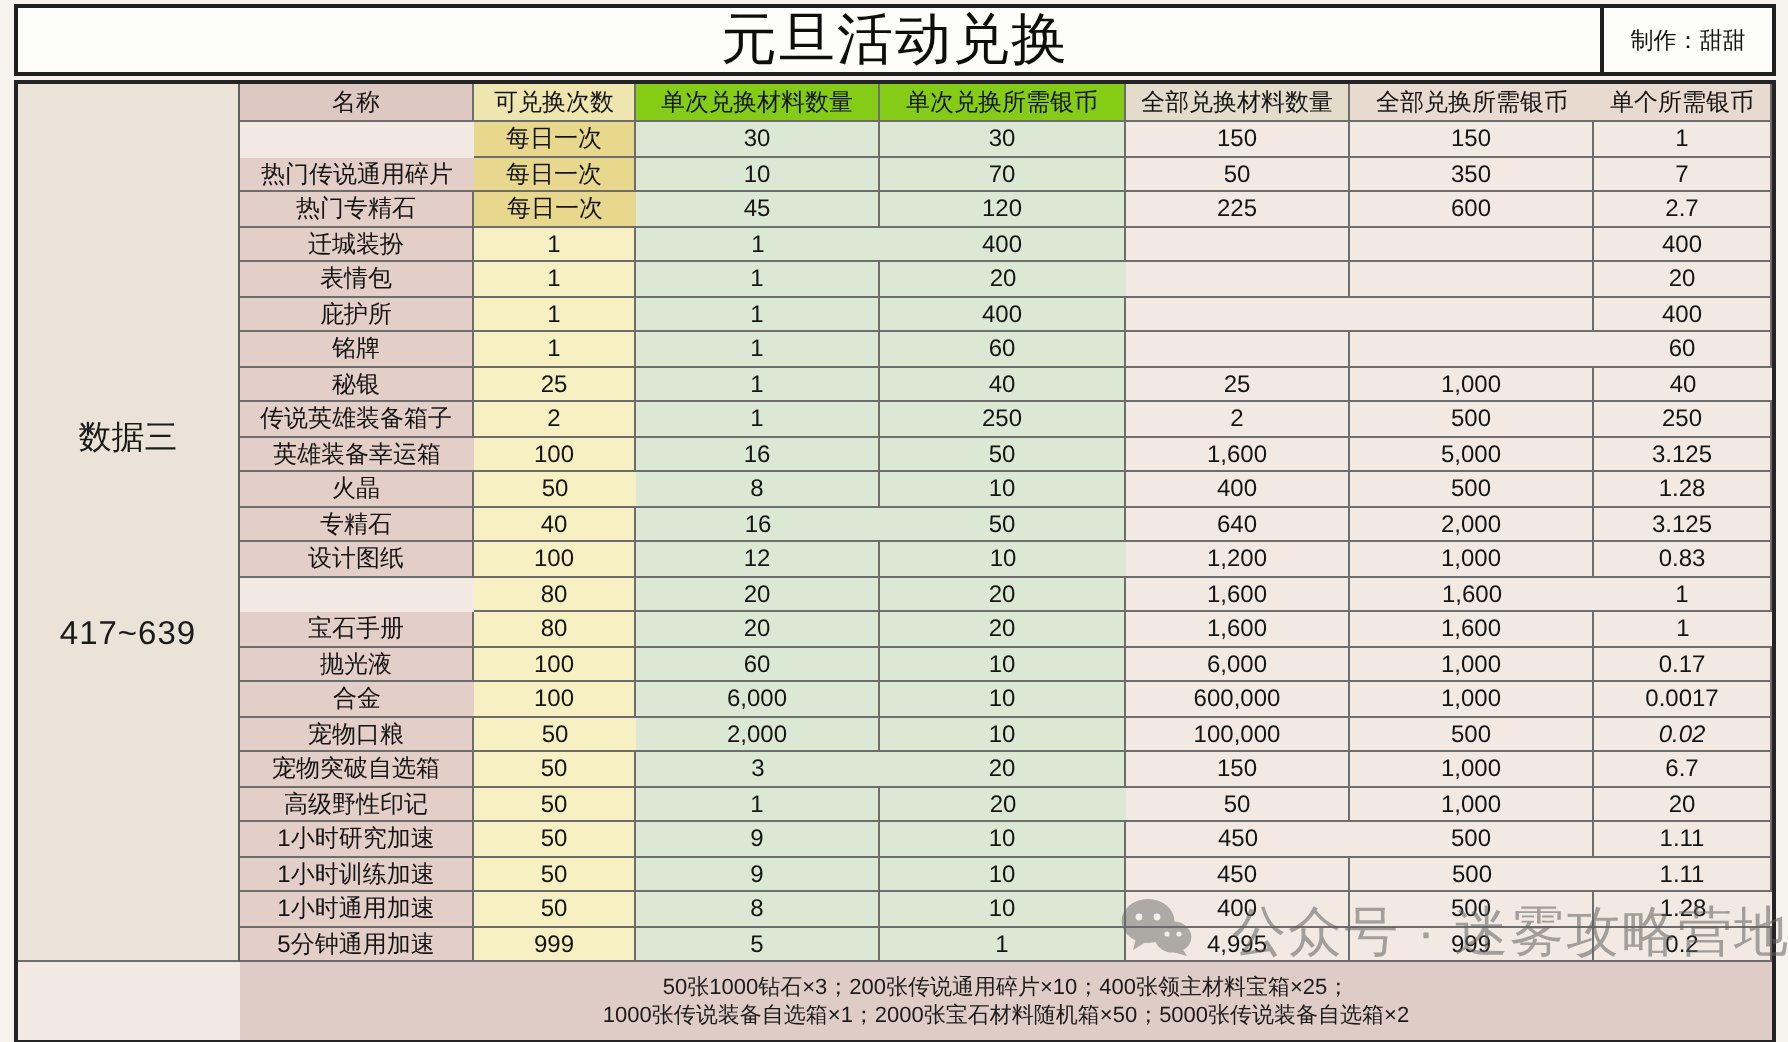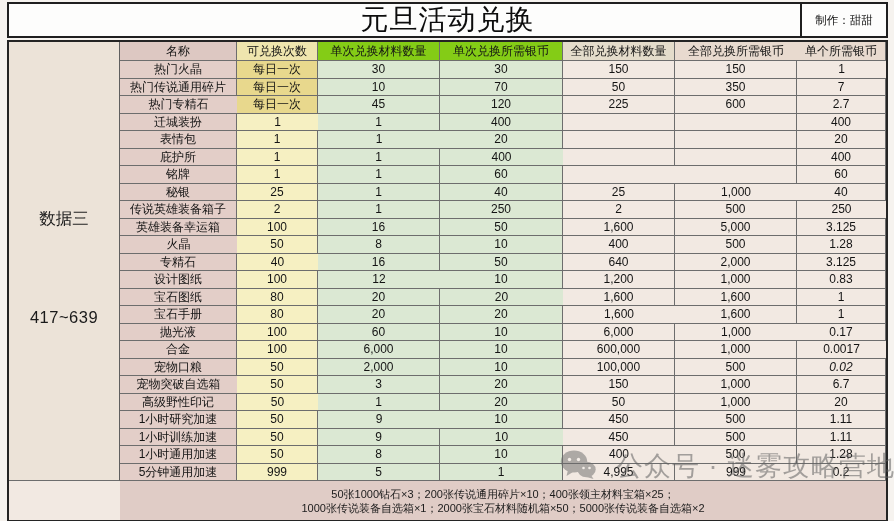--- a/index.html
+++ b/index.html
@@ -118,21 +118,20 @@
       <div>50张1000钻石×3；200张传说通用碎片×10；400张领主材料宝箱×25；</div>
       <div>1000张传说装备自选箱×1；2000张宝石材料随机箱×50；5000张传说装备自选箱×2</div>
     </div>
   <div class="cell head hc0" style="grid-area: 1 / 2;">名称</div>
       <div class="cell head hc1" style="grid-area: 1 / 3;">可兑换次数</div>
       <div class="cell head hc2" style="grid-area: 1 / 4;">单次兑换材料数量</div>
       <div class="cell head hc3" style="grid-area: 1 / 5;">单次兑换所需银币</div>
       <div class="cell head hc4" style="grid-area: 1 / 6;">全部兑换材料数量</div>
       <div class="cell head hc5" style="grid-area: 1 / 7;">全部兑换所需银币</div>
       <div class="cell head hc6" style="grid-area: 1 / 8;">单个所需银币</div>
-      <div class="cell c0" style="grid-area: 2 / 2;">热门火晶</div>
       <div class="cell c1 daily" style="grid-area: 2 / 3;">每日一次</div>
       <div class="cell c2" style="grid-area: 2 / 4;">30</div>
       <div class="cell c3" style="grid-area: 2 / 5;">30</div>
       <div class="cell c4" style="grid-area: 2 / 6;">150</div>
       <div class="cell c5" style="grid-area: 2 / 7;">150</div>
       <div class="cell c6" style="grid-area: 2 / 8;">1</div>
       <div class="cell c0" style="grid-area: 3 / 2;">热门传说通用碎片</div>
       <div class="cell c1 daily" style="grid-area: 3 / 3;">每日一次</div>
       <div class="cell c2" style="grid-area: 3 / 4;">10</div>
       <div class="cell c3" style="grid-area: 3 / 5;">70</div>
@@ -209,21 +208,20 @@
       <div class="cell c4" style="grid-area: 13 / 6;">640</div>
       <div class="cell c5" style="grid-area: 13 / 7;">2,000</div>
       <div class="cell c6" style="grid-area: 13 / 8;">3.125</div>
       <div class="cell c0" style="grid-area: 14 / 2;">设计图纸</div>
       <div class="cell c1" style="grid-area: 14 / 3;">100</div>
       <div class="cell c2" style="grid-area: 14 / 4;">12</div>
       <div class="cell c3" style="grid-area: 14 / 5;">10</div>
       <div class="cell c4" style="grid-area: 14 / 6;">1,200</div>
       <div class="cell c5" style="grid-area: 14 / 7;">1,000</div>
       <div class="cell c6" style="grid-area: 14 / 8;">0.83</div>
-      <div class="cell c0" style="grid-area: 15 / 2;">宝石图纸</div>
       <div class="cell c1" style="grid-area: 15 / 3;">80</div>
       <div class="cell c2" style="grid-area: 15 / 4;">20</div>
       <div class="cell c3" style="grid-area: 15 / 5;">20</div>
       <div class="cell c4" style="grid-area: 15 / 6;">1,600</div>
       <div class="cell c5" style="grid-area: 15 / 7;">1,600</div>
       <div class="cell c6" style="grid-area: 15 / 8;">1</div>
       <div class="cell c0" style="grid-area: 16 / 2;">宝石手册</div>
       <div class="cell c1" style="grid-area: 16 / 3;">80</div>
       <div class="cell c2" style="grid-area: 16 / 4;">20</div>
       <div class="cell c3" style="grid-area: 16 / 5;">20</div>

